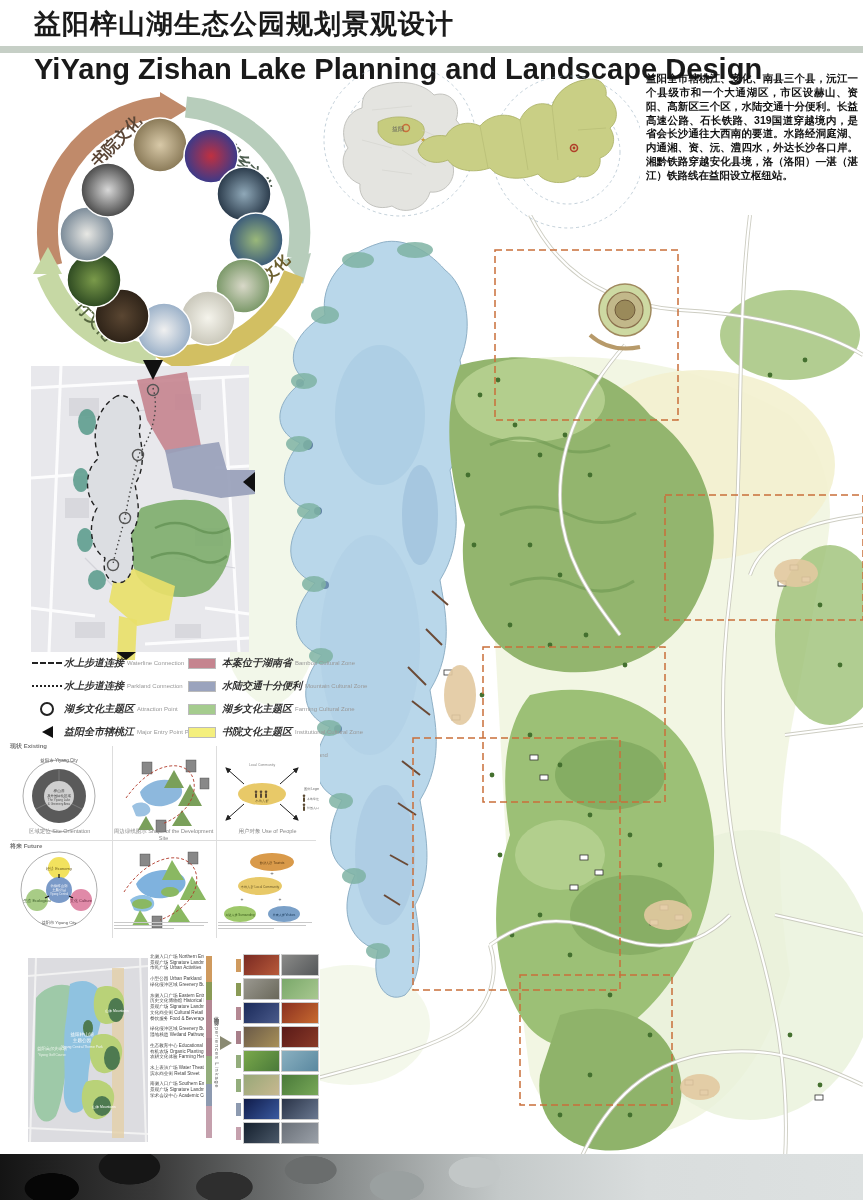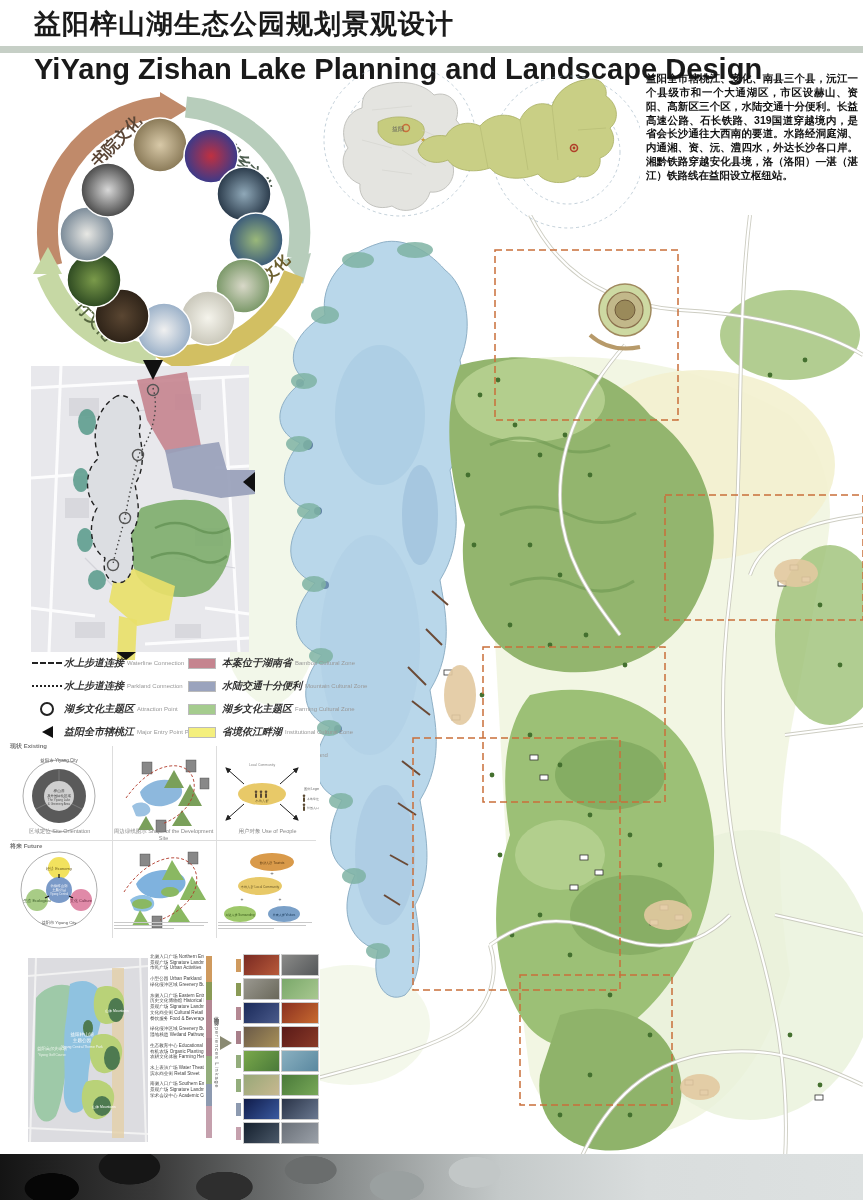--- a/index.html
+++ b/index.html
@@ -488,21 +488,21 @@
         <span class="leg-cn">水陆交通十分便利</span>
         <span class="leg-en">Mountain Cultural Zone</span>
       </div>
       <div class="leg-row">
         <span class="swatch" style="background:#a5cc8e"></span>
         <span class="leg-cn">湖乡文化主题区</span>
         <span class="leg-en">Farming Cultural Zone</span>
       </div>
       <div class="leg-row">
         <span class="swatch" style="background:#f4ef7d"></span>
-        <span class="leg-cn">省境依江畔湖</span>
+        <span class="leg-cn">书院文化主题区</span>
         <span class="leg-en">Institutional Cultural Zone</span>
       </div>
       <div class="leg-row">
         <span class="swatch" style="background:#6fb79c"></span>
         <span class="leg-cn">自然湿地区域</span>
         <span class="leg-en">Natural Wetland</span>
       </div>
     </div>
   </div>
 

